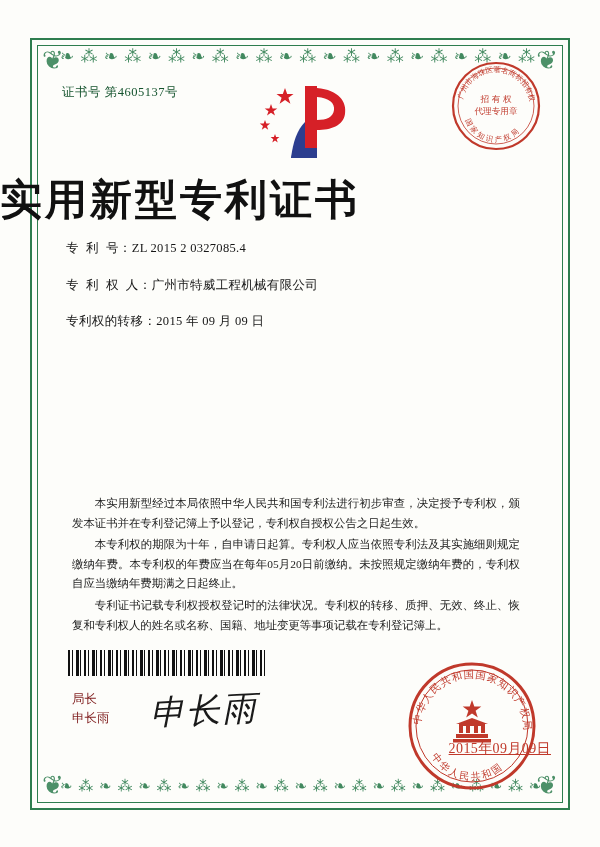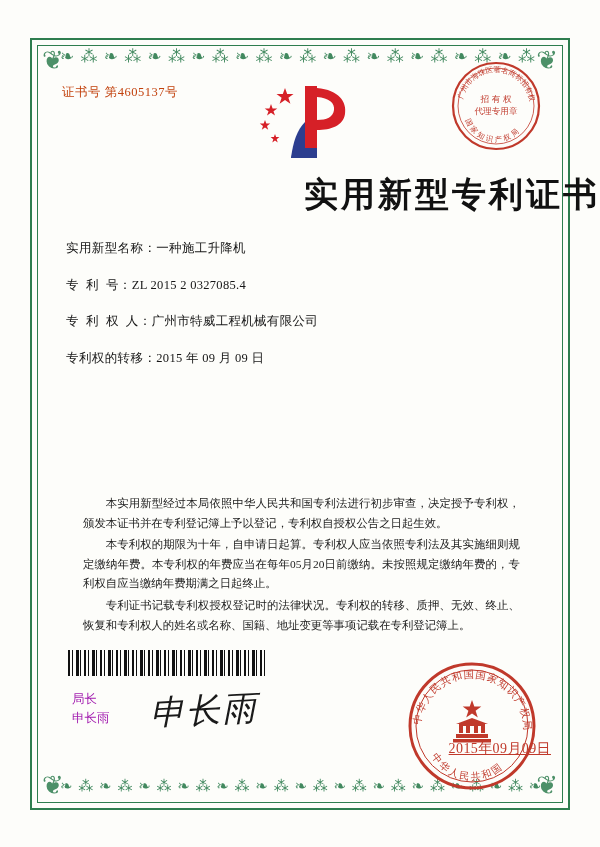--- a/index.html
+++ b/index.html
@@ -62,41 +62,41 @@
     text-align: center;
     white-space: nowrap;
     overflow: hidden;
     opacity: .9;
   }
   
   .cert-no {
     position: absolute;
     left: 62px; top: 84px;
     font-size: 12.5px;
-    color: #c2410c;
+    color: #14532d;
     letter-spacing: .5px;
   }
   
   .logo {
     position: absolute;
     left: 247px; top: 82px;
     width: 110px; height: 82px;
   }
   
   .seal-top {
     position: absolute;
     right: 58px; top: 60px;
     width: 92px; height: 92px;
   }
   
   .title {
     position: absolute;
     left: 0; right: 0; top: 172px;
-    text-align: right;
-    font-size: 34px;
+    text-align: left;
+    font-size: 42px;
     font-weight: bold;
     letter-spacing: 3px;
     color: #111;
     font-family: "DejaVu Serif", serif;
   }
   
   .fields {
     position: absolute;
     left: 66px; top: 240px;
     width: 440px;
@@ -118,40 +118,40 @@
   
   .body-text {
     position: absolute;
     left: 68px; top: 494px;
     width: 452px;
     font-size: 11.4px;
     line-height: 1.72;
     color: #1b1b1b;
     text-align: justify;
   }
-  .body-text p { margin: 0 0 2px 15px; text-indent: 2em; }
+  .body-text p { margin: 0 0 2px 4px; text-indent: 2em; }
   
   .barcode {
     position: absolute;
     left: 68px; top: 650px;
     width: 200px; height: 26px;
     background:
       repeating-linear-gradient(90deg,
         #111 0 2px, transparent 2px 4px,
         #111 4px 5px, transparent 5px 8px,
         #111 8px 11px, transparent 11px 12px,
         #111 12px 13px, transparent 13px 16px);
   }
   
   .sig-label {
     position: absolute;
     left: 72px; top: 690px;
     font-size: 12.5px;
     line-height: 1.55;
-    color: #a21caf;
+    color: #7f1d1d;
   }
   .sig-script {
     position: absolute;
     left: 150px; top: 688px;
     font-size: 34px;
     color: #1a1a1a;
     font-family: "DejaVu Serif", serif;
     font-style: italic;
     letter-spacing: 2px;
     transform: rotate(-3deg);
@@ -227,24 +227,20 @@
         <textPath href="#botArc" startOffset="10%">国 家 知 识 产 权 局</textPath>
       </text>
       <text x="46" y="42" text-anchor="middle" font-size="8.6" fill="#c0392b" font-family="DejaVu Sans, sans-serif">招 有 权</text>
       <text x="46" y="54" text-anchor="middle" font-size="8.6" fill="#c0392b" font-family="DejaVu Sans, sans-serif">代理专用章</text>
     </svg>
   </div>
 
   <div class="title">实用新型专利证书</div>
 
   <div class="fields">
-    <div class="field">
-      <span class="lbl">实用新型名称：</span>
-      <span class="val">一种施工升降机</span>
-    </div>
     <div class="field">
       <span class="lbl">专  利  号：</span>
       <span class="val">ZL 2015 2 0327085.4</span>
     </div>
     <div class="field">
       <span class="lbl">专  利  权  人：</span>
       <span class="val">广州市特威工程机械有限公司</span>
     </div>
     <div class="field">
       <span class="lbl">专利权的转移：</span>

